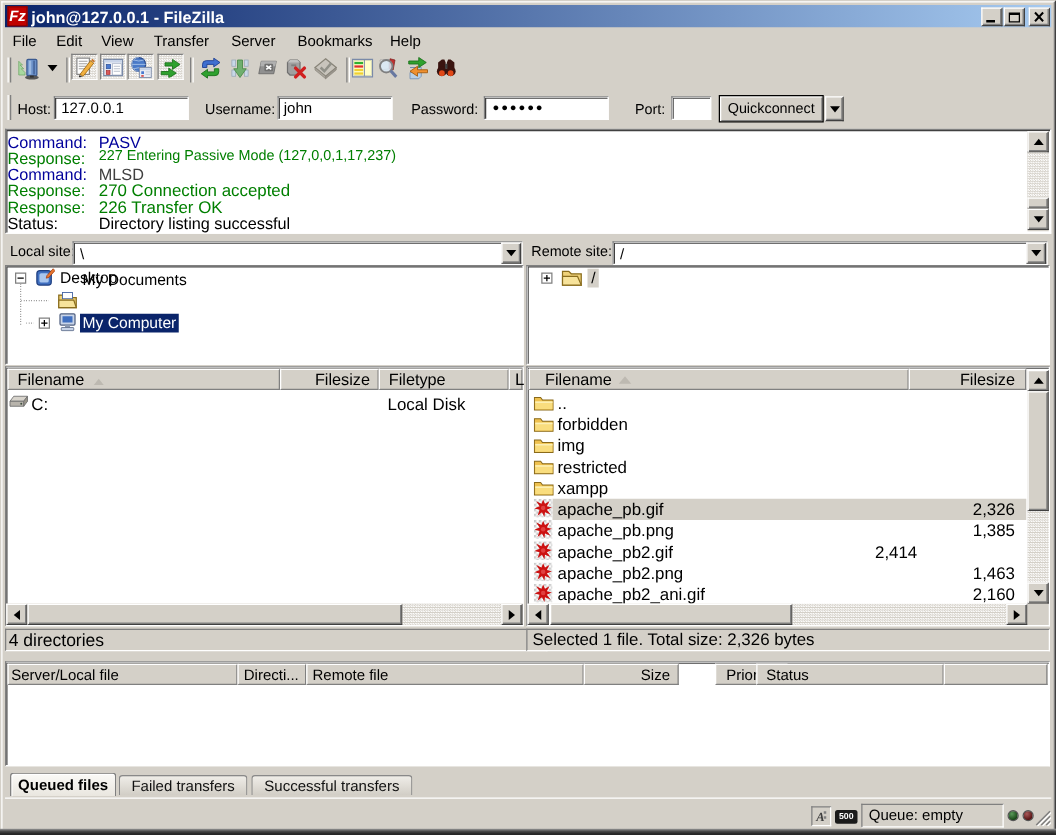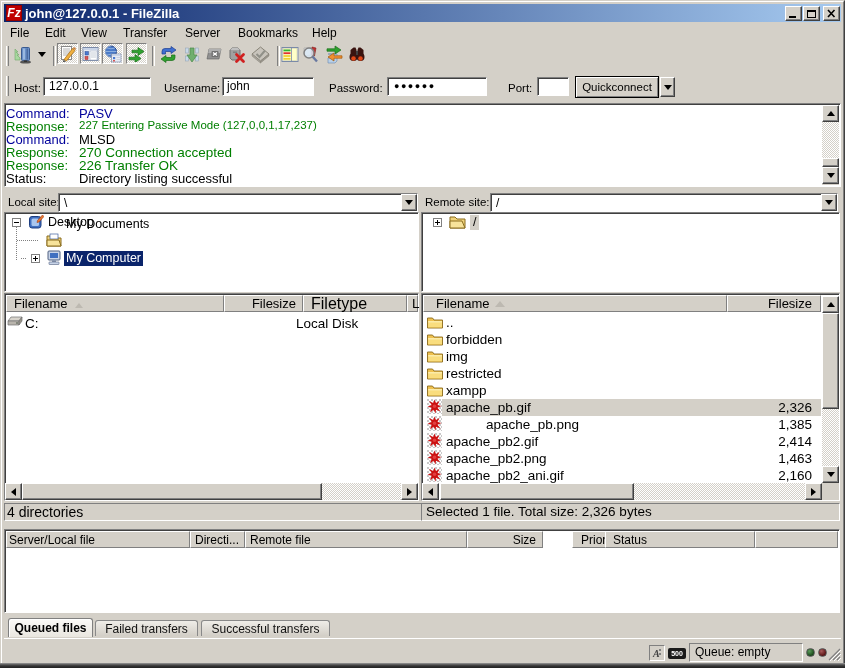--- a/index.html
+++ b/index.html
@@ -220,21 +220,21 @@
     <i class="tri-d"></i>
   </div>
 
 <div class="abs sunken" style="left:4px;top:103px;width:837px;height:84px;background:#fff;"></div>
 <div id="log" style="font-size:13px;">
 <div class="abs" style="left:6px;top:106px;width:70px;color:#00009B;">Command:</div>
     <div class="abs" style="left:79px;top:106px;color:#00009B;">PASV</div>
 <div class="abs" style="left:6px;top:119px;width:70px;color:#007F00;">Response:</div>
     <div class="abs" style="left:79px;top:119px;color:#007F00;font-size:11.5px;">227 Entering Passive Mode (127,0,0,1,17,237)</div>
 <div class="abs" style="left:6px;top:132px;width:70px;color:#00009B;">Command:</div>
-    <div class="abs" style="left:79px;top:132px;color:#000000;">MLSD</div>
+    <div class="abs" style="left:79px;top:132px;color:#404040;">MLSD</div>
 <div class="abs" style="left:6px;top:145px;width:70px;color:#007F00;">Response:</div>
     <div class="abs" style="left:79px;top:145px;color:#007F00;font-size:13.5px;">270 Connection accepted</div>
 <div class="abs" style="left:6px;top:158px;width:70px;color:#007F00;">Response:</div>
     <div class="abs" style="left:79px;top:158px;color:#007F00;font-size:13.5px;">226 Transfer OK</div>
 <div class="abs" style="left:6px;top:171px;width:70px;color:#000;">Status:</div>
     <div class="abs" style="left:79px;top:171px;color:#000;">Directory listing successful</div>
 </div>
 
 <div class="abs" style="left:822px;top:105px;width:17px;height:80px;background:#D4D0C8;"></div>
 <div class="abs scrollbtn" style="left:822px;top:105px;width:17px;height:17px;">
@@ -309,31 +309,31 @@
  <div class="abs" style="left:470px;top:215px;height:15px;line-height:15px;background:#D4D0C8;padding:0 3px;">/</div>
 </div>
 
 <div class="abs sunken" style="left:4px;top:293px;width:415px;height:208px;background:#fff;"></div>
 <div id="locallist" style="font-size:13.5px;">
 
  <div class="abs hdrbtn" style="left:6px;top:295px;width:218px;height:17px;line-height:16px;padding-left:7px;font-size:13px;">Filename</div>
  <div class="abs" style="left:74px;top:301px;width:0;height:0;border-left:5px solid transparent;border-right:5px solid transparent;border-bottom:6px solid #D4D0C8;"></div>
  <div class="abs" style="left:75px;top:303px;width:0;height:0;border-left:4px solid transparent;border-right:4px solid transparent;border-bottom:5px solid #bdb9b1;"></div>
  <div class="abs hdrbtn" style="left:224px;top:295px;width:79px;height:17px;line-height:16px;text-align:right;padding-right:6px;font-size:13px;">Filesize</div>
- <div class="abs hdrbtn" style="left:303px;top:295px;width:104px;height:17px;line-height:16px;padding-left:7px;font-size:16px;">Filetype</div>
+ <div class="abs hdrbtn" style="left:303px;top:295px;width:104px;height:17px;line-height:16px;padding-left:7px;font-size:13px;">Filetype</div>
  <div class="abs hdrbtn" style="left:407px;top:295px;width:11px;height:17px;line-height:16px;padding-left:4px;">L</div>
 
  <svg class="abs" style="left:7px;top:316px" width="16" height="14" viewBox="0 0 16 14">
   <path d="M1 5 L4 1 L15 1 L12 5 Z" fill="#D8D4CC" stroke="#707070" stroke-width="0.7"></path>
   <path d="M1 5 L12 5 L12 9 L1 9 Z" fill="#B8B4AC" stroke="#707070" stroke-width="0.7"></path>
   <path d="M12 5 L15 1 L15 5 L12 9 Z" fill="#989488" stroke="#707070" stroke-width="0.7"></path>
   <circle cx="10" cy="7" r="0.8" fill="#405040"></circle>
  </svg>
  <div class="row" style="left:25px;top:315px;">C:</div>
- <div class="row" style="left:296px;top:315px;">Local Disk</div>
+ <div class="row" style="left:310px;top:315px;">Local Disk</div>
 
  <div class="abs" style="left:5px;top:483px;width:413px;height:17px;background:#D4D0C8;"></div>
  <div class="abs scrollbtn" style="left:5px;top:483px;width:17px;height:17px;">
       <i class="tri-l"></i>
     </div>
  <div class="abs thumb" style="left:22px;top:483px;width:300px;height:17px;"></div>
  <div class="abs sbtrack" style="left:322px;top:483px;width:79px;height:17px;"></div>
  <div class="abs scrollbtn" style="left:401px;top:483px;width:17px;height:17px;">
       <i class="tri-r"></i>
     </div>
@@ -370,27 +370,27 @@
       </svg>
       <div class="row" style="left:446px;top:382px;">xampp</div>
  <svg class="abs fth" style="left:427px;top:399px">
         <use href="#feather"></use>
       </svg>
       <div class="row" style="left:446px;top:399px;">apache_pb.gif</div>
       <div class="row" style="left:700px;top:399px;width:112px;text-align:right;">2,326</div>
  <svg class="abs fth" style="left:427px;top:416px">
         <use href="#feather"></use>
       </svg>
-      <div class="row" style="left:446px;top:416px;margin-left:40px;">apache_pb.png</div>
+      <div class="row" style="left:446px;top:416px;">apache_pb.png</div>
       <div class="row" style="left:700px;top:416px;width:112px;text-align:right;">1,385</div>
  <svg class="abs fth" style="left:427px;top:433px">
         <use href="#feather"></use>
       </svg>
       <div class="row" style="left:446px;top:433px;">apache_pb2.gif</div>
-      <div class="row" style="left:700px;top:433px;width:112px;text-align:right;">2,414</div>
+      <div class="row" style="left:700px;top:433px;width:112px;text-align:left;">2,414</div>
  <svg class="abs fth" style="left:427px;top:450px">
         <use href="#feather"></use>
       </svg>
       <div class="row" style="left:446px;top:450px;">apache_pb2.png</div>
       <div class="row" style="left:700px;top:450px;width:112px;text-align:right;">1,463</div>
  <svg class="abs fth" style="left:427px;top:467px">
         <use href="#feather"></use>
       </svg>
       <div class="row" style="left:446px;top:467px;">apache_pb2_ani.gif</div>
       <div class="row" style="left:700px;top:467px;width:112px;text-align:right;">2,160</div>

